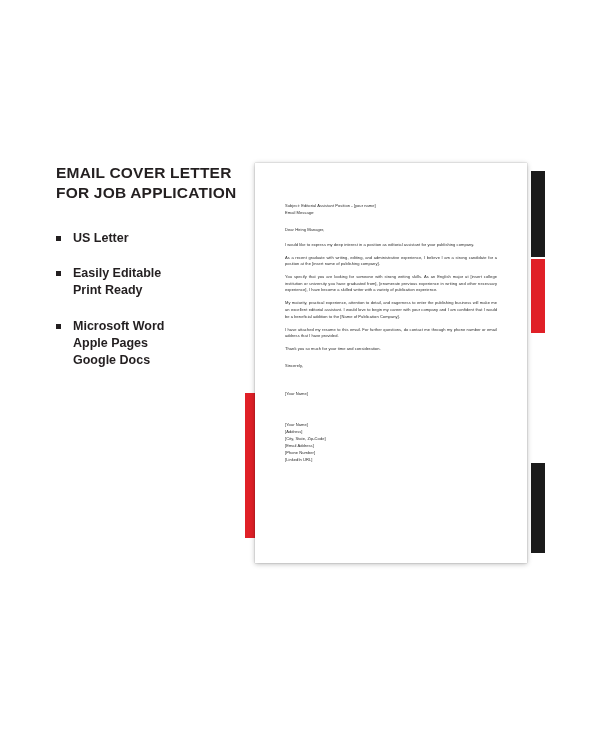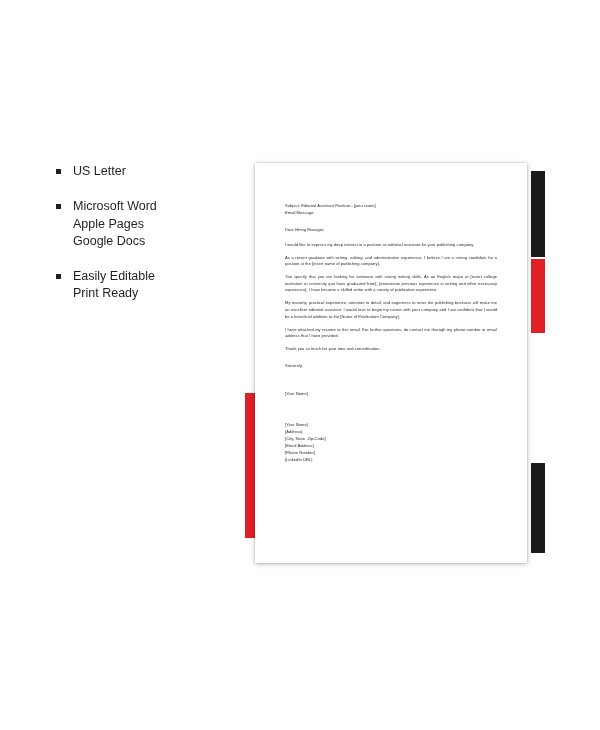--- a/index.html
+++ b/index.html
@@ -52,20 +52,21 @@
     width: 5px;
     height: 5px;
     background: #231f20;
     display: block;
   }
   .feature-line {
     display: block;
     font-size: 12.5px;
     line-height: 1.38;
     color: #231f20;
+    font-weight: bold;
   }
 
   
   .doc-area {
     position: absolute;
     left: 240px;
     top: 163px;
     width: 305px;
     height: 410px;
   }
@@ -150,39 +151,43 @@
     margin: 0;
     text-align: left;
     line-height: 1.72;
   }
 </style>
 </head>
 <body>
 
 <div class="left-panel">
 
+  <h1 class="promo-title">
+    <span class="line">EMAIL COVER LETTER</span>
+    <span class="line">FOR JOB APPLICATION</span>
+  </h1>
 
   <ul class="feature-list">
 
     <li class="feature-item">
       <span class="bullet"></span>
       <span class="feature-line">US Letter</span>
+    </li>
+
+    <li class="feature-item">
+      <span class="bullet"></span>
+      <span class="feature-line">Easily Editable</span>
+      <span class="feature-line">Print Ready</span>
     </li>
 
     <li class="feature-item">
       <span class="bullet"></span>
       <span class="feature-line">Microsoft Word</span>
       <span class="feature-line">Apple Pages</span>
       <span class="feature-line">Google Docs</span>
-    </li>
-
-    <li class="feature-item">
-      <span class="bullet"></span>
-      <span class="feature-line">Easily Editable</span>
-      <span class="feature-line">Print Ready</span>
     </li>
 
   </ul>
 </div>
 
 <div class="doc-area">
 
   <div class="tab tab-black-top"></div>
   <div class="tab tab-red"></div>
   <div class="tab tab-black-bottom"></div>

